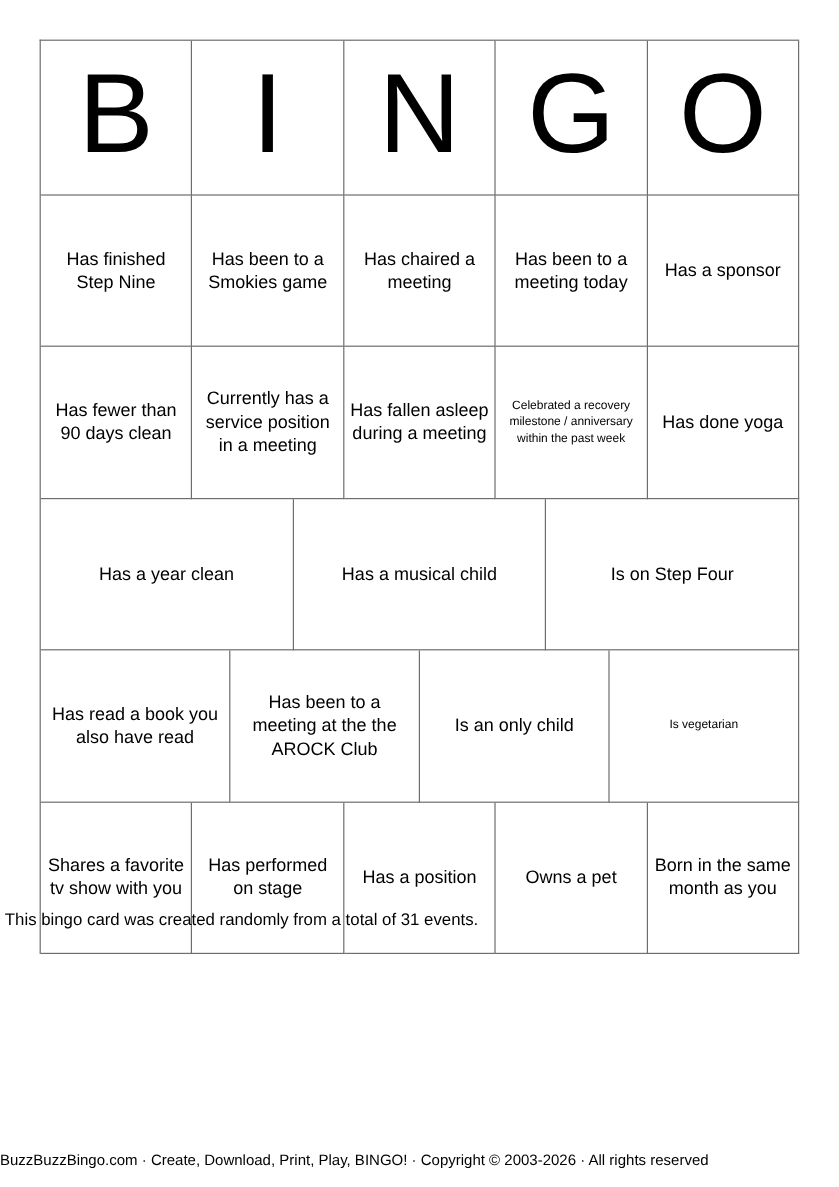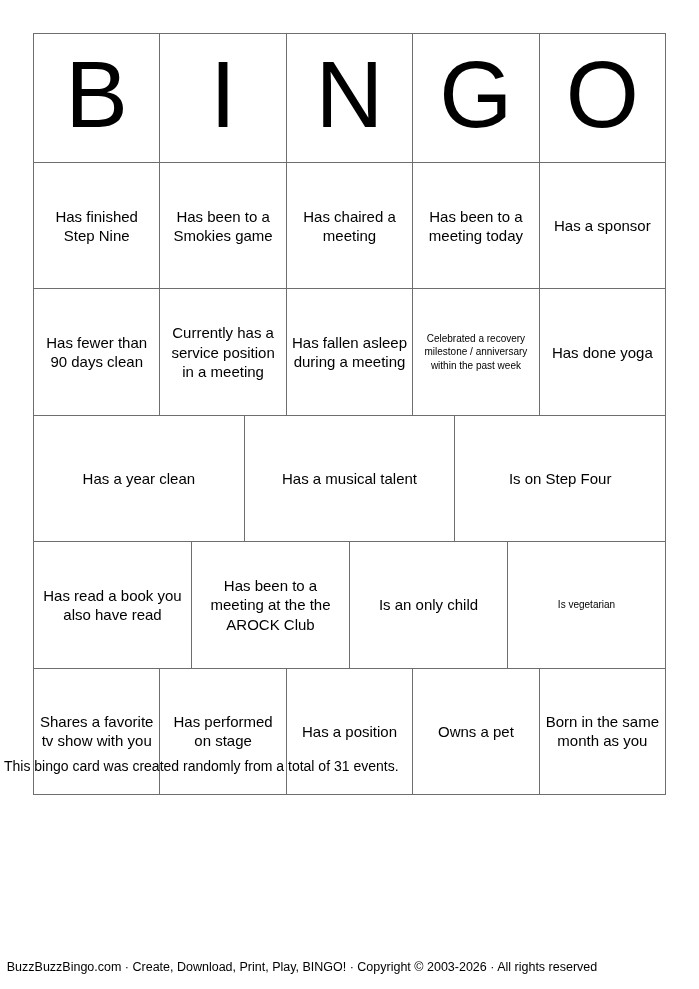--- a/index.html
+++ b/index.html
@@ -91,21 +91,20 @@
     color: #000000;
     white-space: nowrap;
   }
 
   
   #page-footer {
     position: absolute;
     left: 0;
     top: 960px;
     width: 604px;
-    text-align: center;
     font-size: 12.5px;
     color: #000000;
     white-space: nowrap;
   }
 </style>
 </head>
 <body>
 
 <div id="bingo-card">
 
@@ -127,21 +126,21 @@
       </div>
       <div class="grid-row">
         <div class="grid-cell">Has fewer than 90 days clean</div>
         <div class="grid-cell">Currently has a service position in a meeting</div>
         <div class="grid-cell">Has fallen asleep during a meeting</div>
         <div class="grid-cell size-small">Celebrated a recovery milestone / anniversary within the past week</div>
         <div class="grid-cell">Has done yoga</div>
       </div>
       <div class="grid-row">
         <div class="grid-cell">Has a year clean</div>
-        <div class="grid-cell">Has a musical talent</div>
+        <div class="grid-cell">Has a musical child</div>
         <div class="grid-cell">Is on Step Four</div>
       </div>
       <div class="grid-row">
         <div class="grid-cell">Has read a book you also have read</div>
         <div class="grid-cell">Has been to a meeting at the the AROCK Club</div>
         <div class="grid-cell">Is an only child</div>
         <div class="grid-cell size-medium">Is vegetarian</div>
       </div>
       <div class="grid-row">
         <div class="grid-cell">Shares a favorite tv show with you</div>

